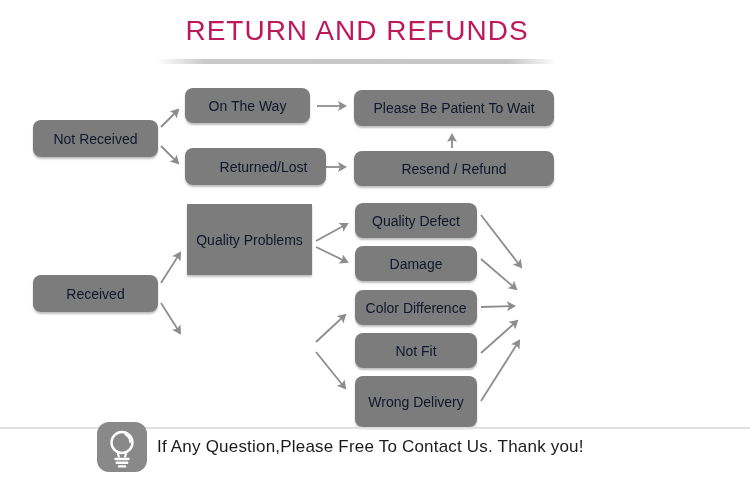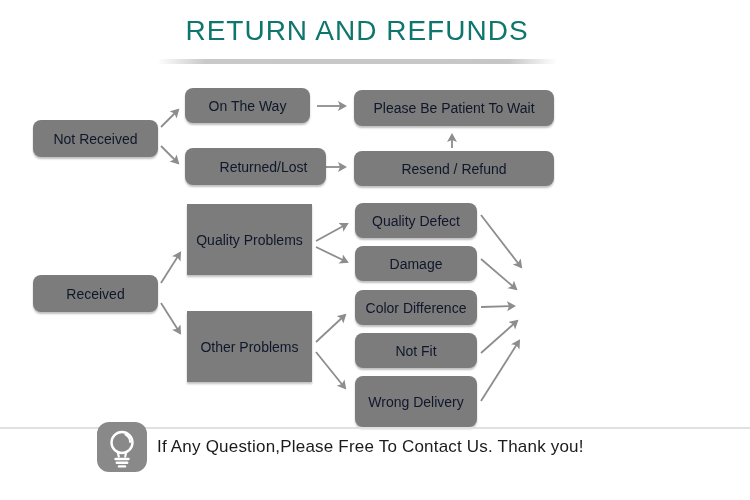--- a/index.html
+++ b/index.html
@@ -3,21 +3,21 @@
 <meta charset="utf-8">
 <style>
   html,body { margin:0; padding:0; background:#ffffff; }
   .stage {
     position:relative; width:750px; height:500px; background:#ffffff;
     font-family:"Liberation Sans", sans-serif; overflow:hidden;
   }
   .page-title {
     position:absolute; left:0; top:14px; width:714px; margin:0;
     text-align:center; font-size:28px; font-weight:400; letter-spacing:1px;
-    color:#0f766e; line-height:34px;
+    color:#be185d; line-height:34px;
   }
   .title-underline {
     position:absolute; left:157px; top:59px; width:400px; height:5px;
     background:linear-gradient(to right, rgba(201,201,201,0) 0%, #c9c9c9 12%, #c6c6c6 88%, rgba(201,201,201,0) 100%);
     border-radius:3px; filter:blur(0.7px);
   }
   .arrows { position:absolute; left:0; top:0; pointer-events:none; }
   .node {
     position:absolute; background:#7c7c7c; color:#0f172a; border-radius:8px;
     display:flex; align-items:center; justify-content:center;
@@ -85,21 +85,20 @@
     </g>
   </svg>
 
   <div class="node" id="n-not-received">Not Received</div>
   <div class="node" id="n-on-the-way">On The Way</div>
   <div class="node" id="n-returned-lost">Returned/Lost</div>
   <div class="node" id="n-please-wait">Please Be Patient To Wait</div>
   <div class="node" id="n-resend-refund">Resend / Refund</div>
   <div class="node" id="n-received">Received</div>
   <div class="node tall" id="n-quality-problems">Quality Problems</div>
-  <div class="node tall" id="n-other-problems">Other Problems</div>
   <div class="node" id="n-quality-defect">Quality Defect</div>
   <div class="node" id="n-damage">Damage</div>
   <div class="node" id="n-color-difference">Color Difference</div>
   <div class="node" id="n-not-fit">Not Fit</div>
   <div class="node" id="n-wrong-delivery">Wrong Delivery</div>
 
   <div class="footer-divider"></div>
 
   <div class="footer">
     <svg class="bulb-box" viewBox="0 0 50 50">

